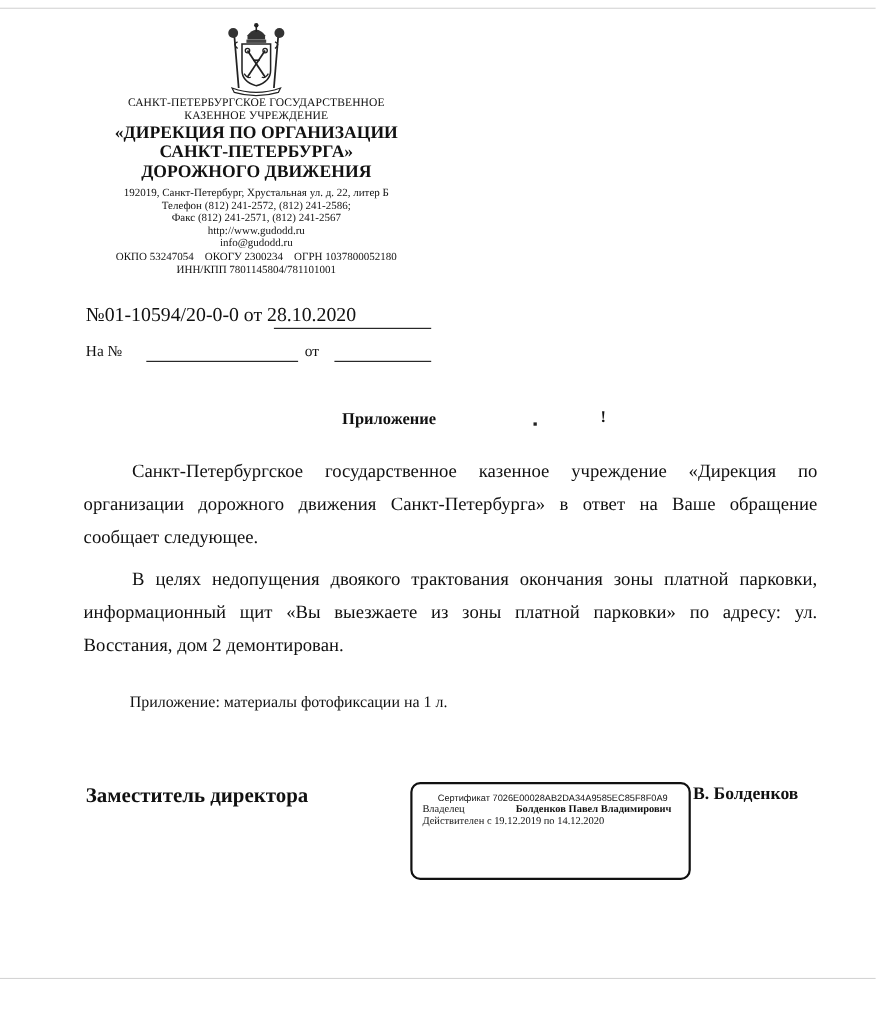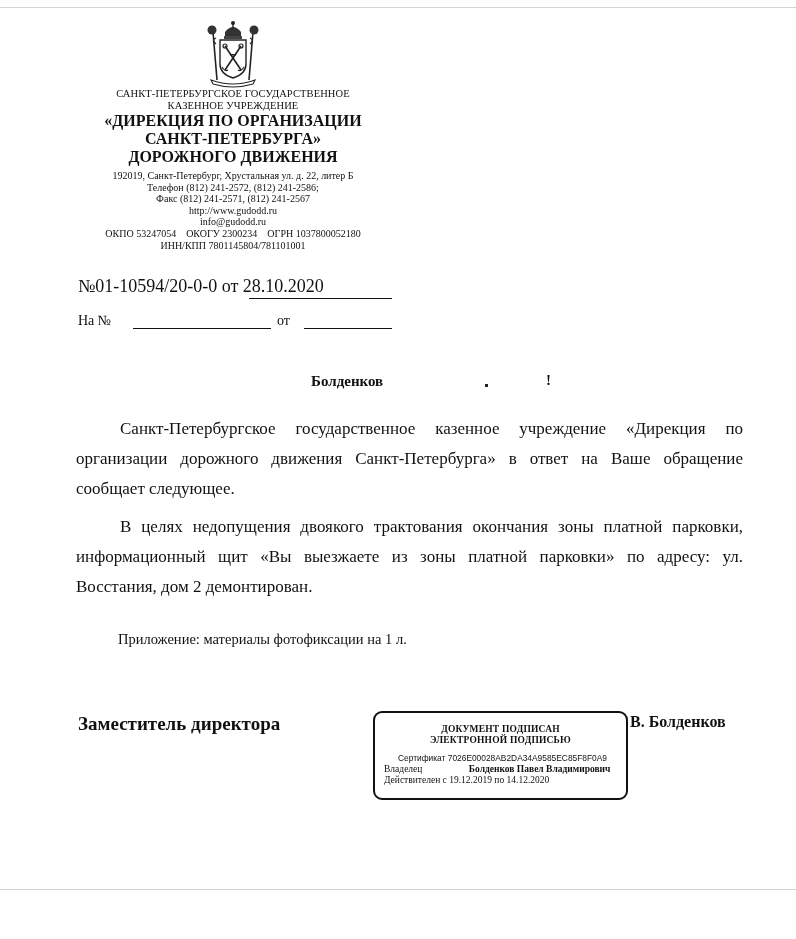--- a/index.html
+++ b/index.html
@@ -109,36 +109,32 @@
 </div>
 
 <div class="regnum">№01-10594/20-0-0 от 28.10.2020</div>
 <div class="regnum-underline"></div>
 
 <div class="ref-row">На №</div>
 <div class="ref-line1"></div>
 <div class="ref-ot">от</div>
 <div class="ref-line2"></div>
 
-<div class="greeting">Болденков</div>
+<div class="greeting">Приложение</div>
 <div class="greeting-dot"></div>
 <div class="greeting-excl">!</div>
 
 <div class="body-text para1"><span class="indent"></span><span>Санкт-Петербургское государственное казенное учреждение «Дирекция по организации дорожного движения Санкт-Петербурга» в ответ на Ваше обращение сообщает следующее.</span></div>
 <div class="body-text para2"><span class="indent"></span><span>В целях недопущения двоякого трактования окончания зоны платной парковки, информационный щит «Вы выезжаете из зоны платной парковки» по адресу: ул. Восстания, дом 2 демонтирован.</span></div>
 
 <div class="attachment">Приложение: материалы фотофиксации на 1 л.</div>
 
 <div class="sig-title">Заместитель директора</div>
 
 <div class="esign">
-  <div class="esign-head">
-    <div>ДОКУМЕНТ ПОДПИСАН</div>
-    <div>ЭЛЕКТРОННОЙ ПОДПИСЬЮ</div>
-  </div>
   <div class="esign-cert">Сертификат 7026E00028AB2DA34A9585EC85F8F0A9</div>
   <div class="esign-row">
     <span>Владелец</span>
     <b>Болденков Павел Владимирович</b>
   </div>
   <div class="esign-row">Действителен с 19.12.2019 по 14.12.2020</div>
 </div>
 
 <div class="sig-name">В. Болденков</div>
 

